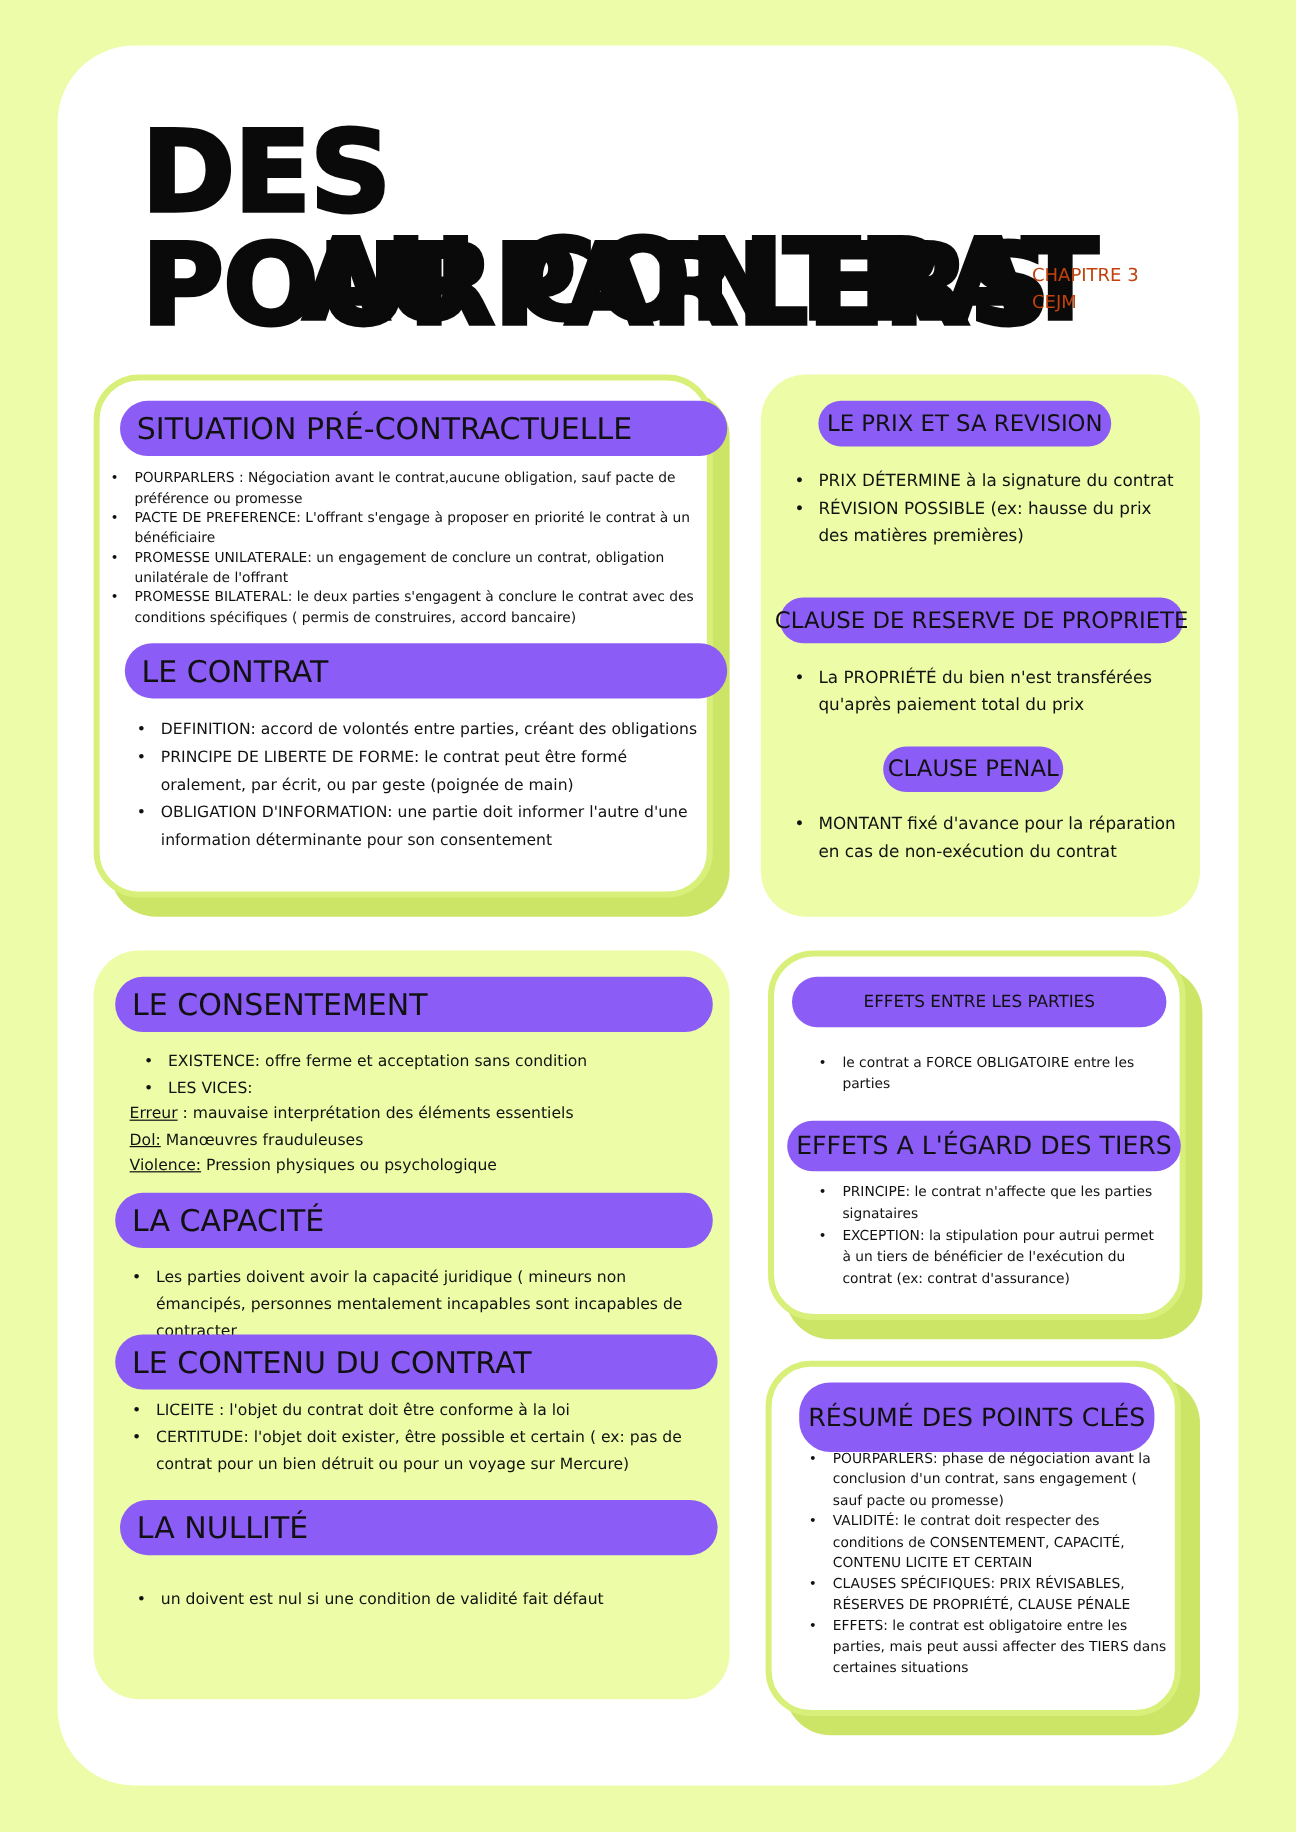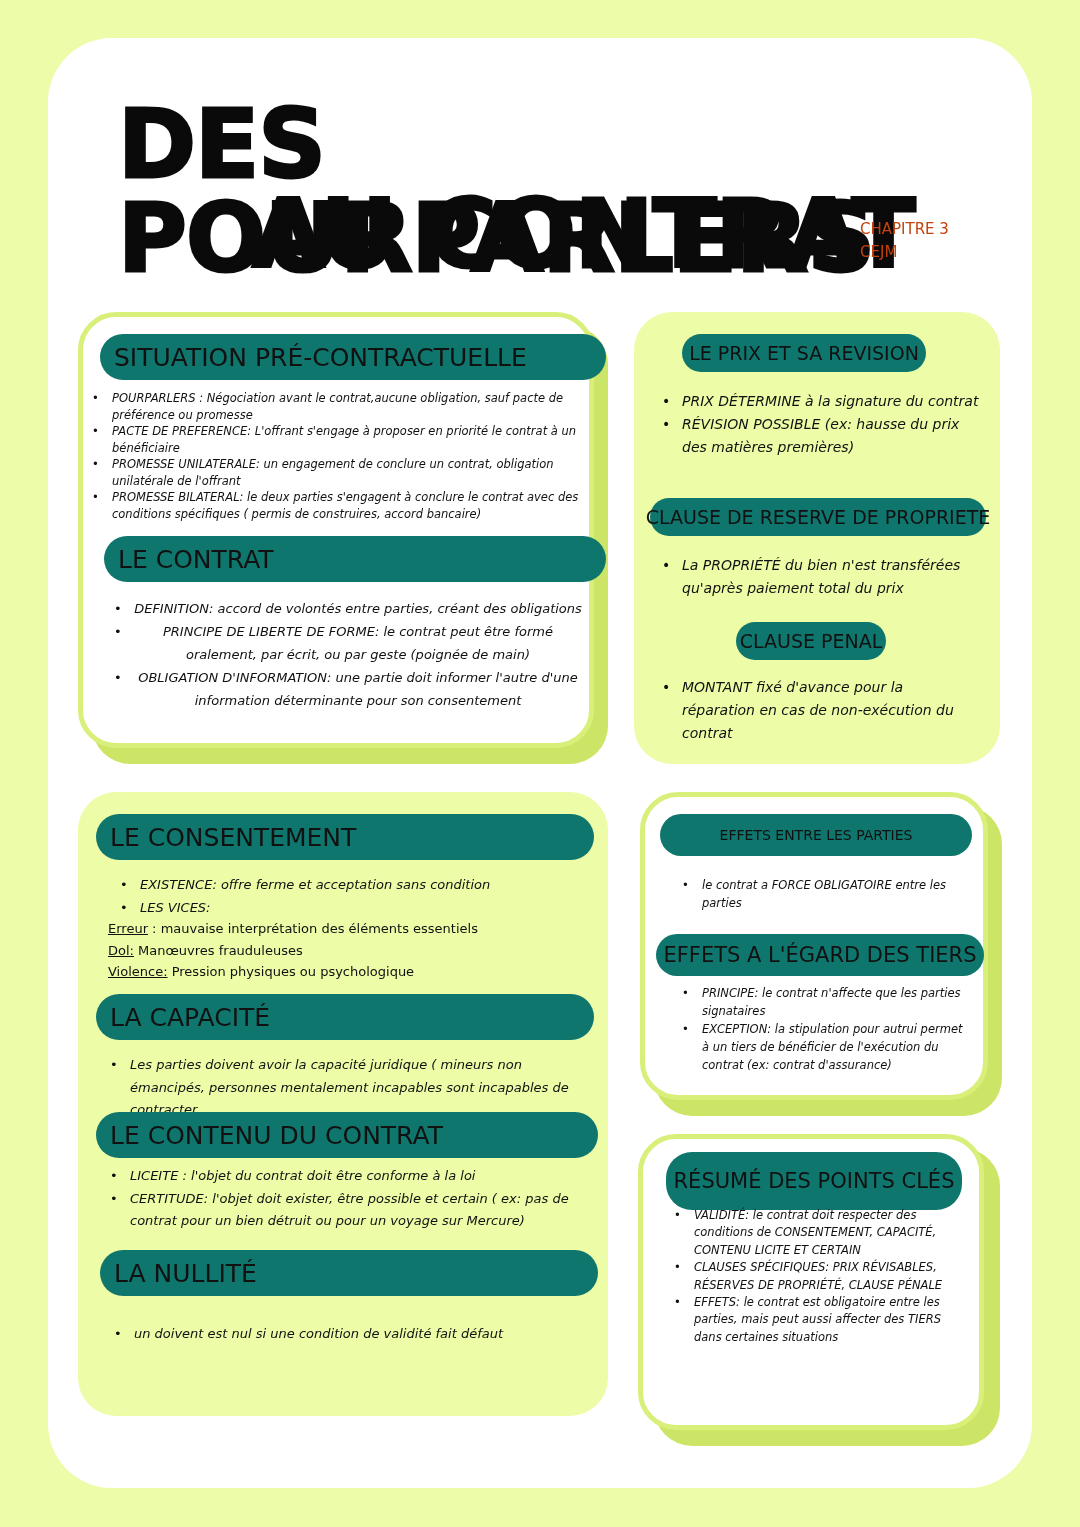--- a/index.html
+++ b/index.html
@@ -36,38 +36,38 @@
   }
 
   
   .card { position: absolute; border-radius: 38px; }
   .card-shadow { position: absolute; border-radius: 38px; background: #cde566; }
   .card-white { background: #ffffff; border: 5px solid #d8ef7a; }
   .card-lime { background: #edfca6; }
 
   .pill {
     position: absolute;
-    background: #0f766e;
+    background: #8b5cf6;
     border-radius: 26px;
     font-family: "DejaVu Sans", sans-serif;
     color: #111;
     white-space: nowrap;
     display: flex; align-items: center;
   }
   .pill.lg { font-size: 25px; height: 46px; padding: 0 14px; }
   .pill.md { font-size: 19px; height: 38px; padding: 0 14px; justify-content: center; }
 
-  ul.blist { position: absolute; list-style: none; font-style: italic; }
+  ul.blist { position: absolute; list-style: none; }
   ul.blist li { position: relative; padding-left: 22px; }
   ul.blist li::before {
     content: "•"; position: absolute; left: 2px; top: 0;
   }
   .xs { font-size: 11.5px; line-height: 16.5px; }
   .sm { font-size: 13px; line-height: 22.5px; }
-  .md { font-size: 14.5px; line-height: 23px; text-align: center; }
+  .md { font-size: 14.5px; line-height: 23px; }
   .vice { position: absolute; font-size: 13px; line-height: 21.5px; }
   .vice u { text-decoration: underline; }
 </style>
 </head>
 <body>
 
 <div class="sheet"></div>
 
 <div class="title l1">DES POURPARLERS</div>
 <div class="title l2">AU CONTRAT</div>
@@ -145,16 +145,17 @@
 <div class="pill md" style="left:656px; top:934px; width:328px; font-size:21px; height:42px;">EFFETS A L'ÉGARD DES TIERS</div>
 <ul class="blist xs" style="left:680px; top:984px; width:290px; line-height:18px;">
     <li><span>PRINCIPE</span><span>: </span><span>le contrat n'affecte que les parties signataires</span></li>
     <li><span>EXCEPTION</span><span>: </span><span>la stipulation pour autrui permet à un tiers de bénéficier de l'exécution du contrat (ex: contrat d'assurance)</span></li>
   </ul>
 
 <div class="card-shadow" style="left:654px; top:1148px; width:346px; height:298px;"></div>
 <div class="card card-white" style="left:638px; top:1134px; width:346px; height:296px;"></div>
 <div class="pill md" style="left:666px; top:1152px; width:296px; font-size:21px; height:58px;">RÉSUMÉ DES POINTS CLÉS</div>
 <ul class="blist xs" style="left:672px; top:1207px; width:300px; line-height:17.4px;">
+    <li><span>POURPARLERS</span><span>: </span><span>phase de négociation avant la conclusion d'un contrat, sans engagement ( sauf pacte ou promesse)</span></li>
     <li><span>VALIDITÉ</span><span>: </span><span>le contrat doit respecter des conditions de CONSENTEMENT, CAPACITÉ, CONTENU LICITE ET CERTAIN</span></li>
     <li><span>CLAUSES SPÉCIFIQUES</span><span>: </span><span>PRIX RÉVISABLES, RÉSERVES DE PROPRIÉTÉ, CLAUSE PÉNALE</span></li>
     <li><span>EFFETS</span><span>: </span><span>le contrat est obligatoire entre les parties, mais peut aussi affecter des TIERS dans certaines situations</span></li>
   </ul>
 
 </body></html>

